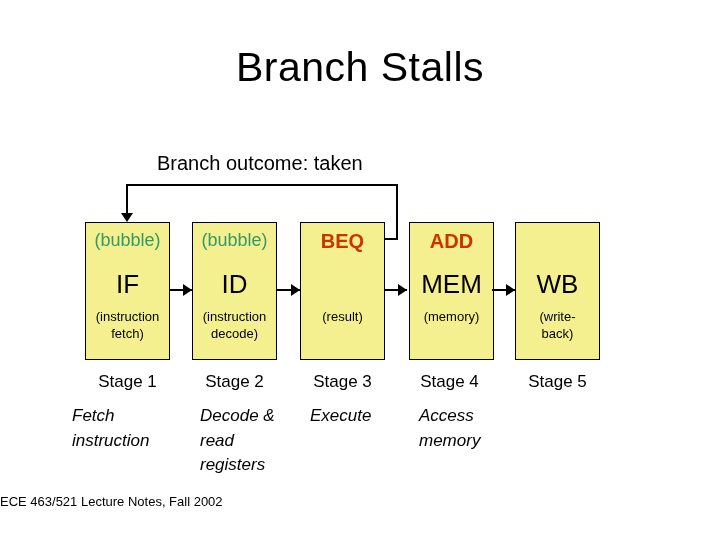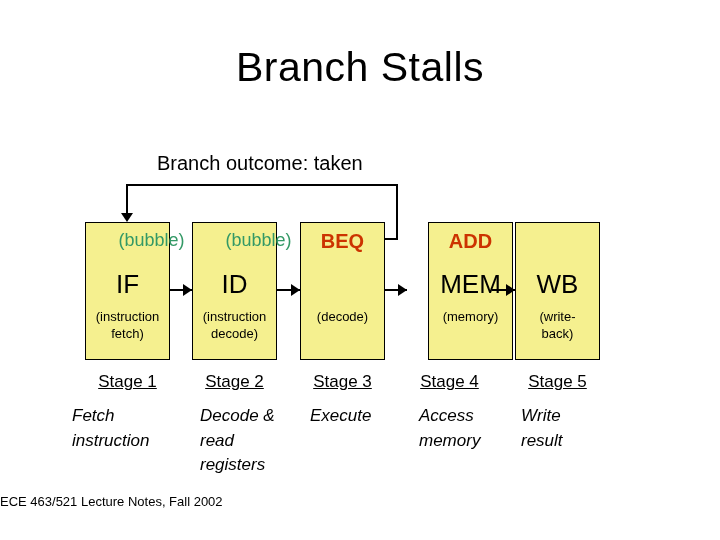--- a/index.html
+++ b/index.html
@@ -68,21 +68,21 @@
     border: 1px solid var(--box-border, #000000);
   }
   .box-top {
     position: absolute;
     top: 7px;
     left: 0;
     width: 100%;
     text-align: center;
     font-size: 18px;
   }
-  .box-top.green { color: var(--bubble-green, #339966); margin-left: 24px; }
+  .box-top.green { color: var(--bubble-green, #339966); }
   .box-top.red   { color: var(--instruction-red, #CC3300); font-weight: bold; font-size: 20px; }
   .box-mid {
     position: absolute;
     top: 46px;
     left: 0;
     width: 100%;
     text-align: center;
     font-size: 26px;
   }
   .box-cap {
@@ -118,21 +118,20 @@
   .arrow-3 { left: 385px; width: 22px; }
   .arrow-4 { left: 492px; width: 23px; }
 
   
   .stage-label {
     position: absolute;
     top: 372px;
     width: 85px;
     text-align: center;
     font-size: 17px;
-    text-decoration: underline;
   }
   .stage-1 { left: 85px; }
   .stage-2 { left: 192px; }
   .stage-3 { left: 300px; }
   .stage-4 { left: 407px; }
   .stage-5 { left: 515px; }
 
   
   .stage-desc {
     position: absolute;
@@ -186,23 +185,23 @@
 fetch)</div>
   </div>
   <div class="pipe-box" style="left:192px">
     <div class="box-top green">(bubble)</div>
     <div class="box-mid">ID</div>
     <div class="box-cap">(instruction
 decode)</div>
   </div>
   <div class="pipe-box" style="left:300px">
     <div class="box-top red">BEQ</div>
-    <div class="box-cap">(decode)</div>
-  </div>
-  <div class="pipe-box" style="left:428px">
+    <div class="box-cap">(result)</div>
+  </div>
+  <div class="pipe-box" style="left:409px">
     <div class="box-top red">ADD</div>
     <div class="box-mid">MEM</div>
     <div class="box-cap">(memory)</div>
   </div>
   <div class="pipe-box" style="left:515px">
     <div class="box-top"></div>
     <div class="box-mid">WB</div>
     <div class="box-cap">(write-
 back)</div>
   </div>
@@ -219,18 +218,16 @@
   <div class="stage-label stage-5">Stage 5</div>
 
   <div class="stage-desc desc-1">Fetch
 instruction</div>
   <div class="stage-desc desc-2">Decode &amp;
 read
 registers</div>
   <div class="stage-desc desc-3">Execute</div>
   <div class="stage-desc desc-4">Access
 memory</div>
-  <div class="stage-desc desc-5">Write
-result</div>
 
   <div class="footer-course">ECE 463/521 Lecture Notes, Fall 2002</div>
 
 </div>
 
 </body></html>

